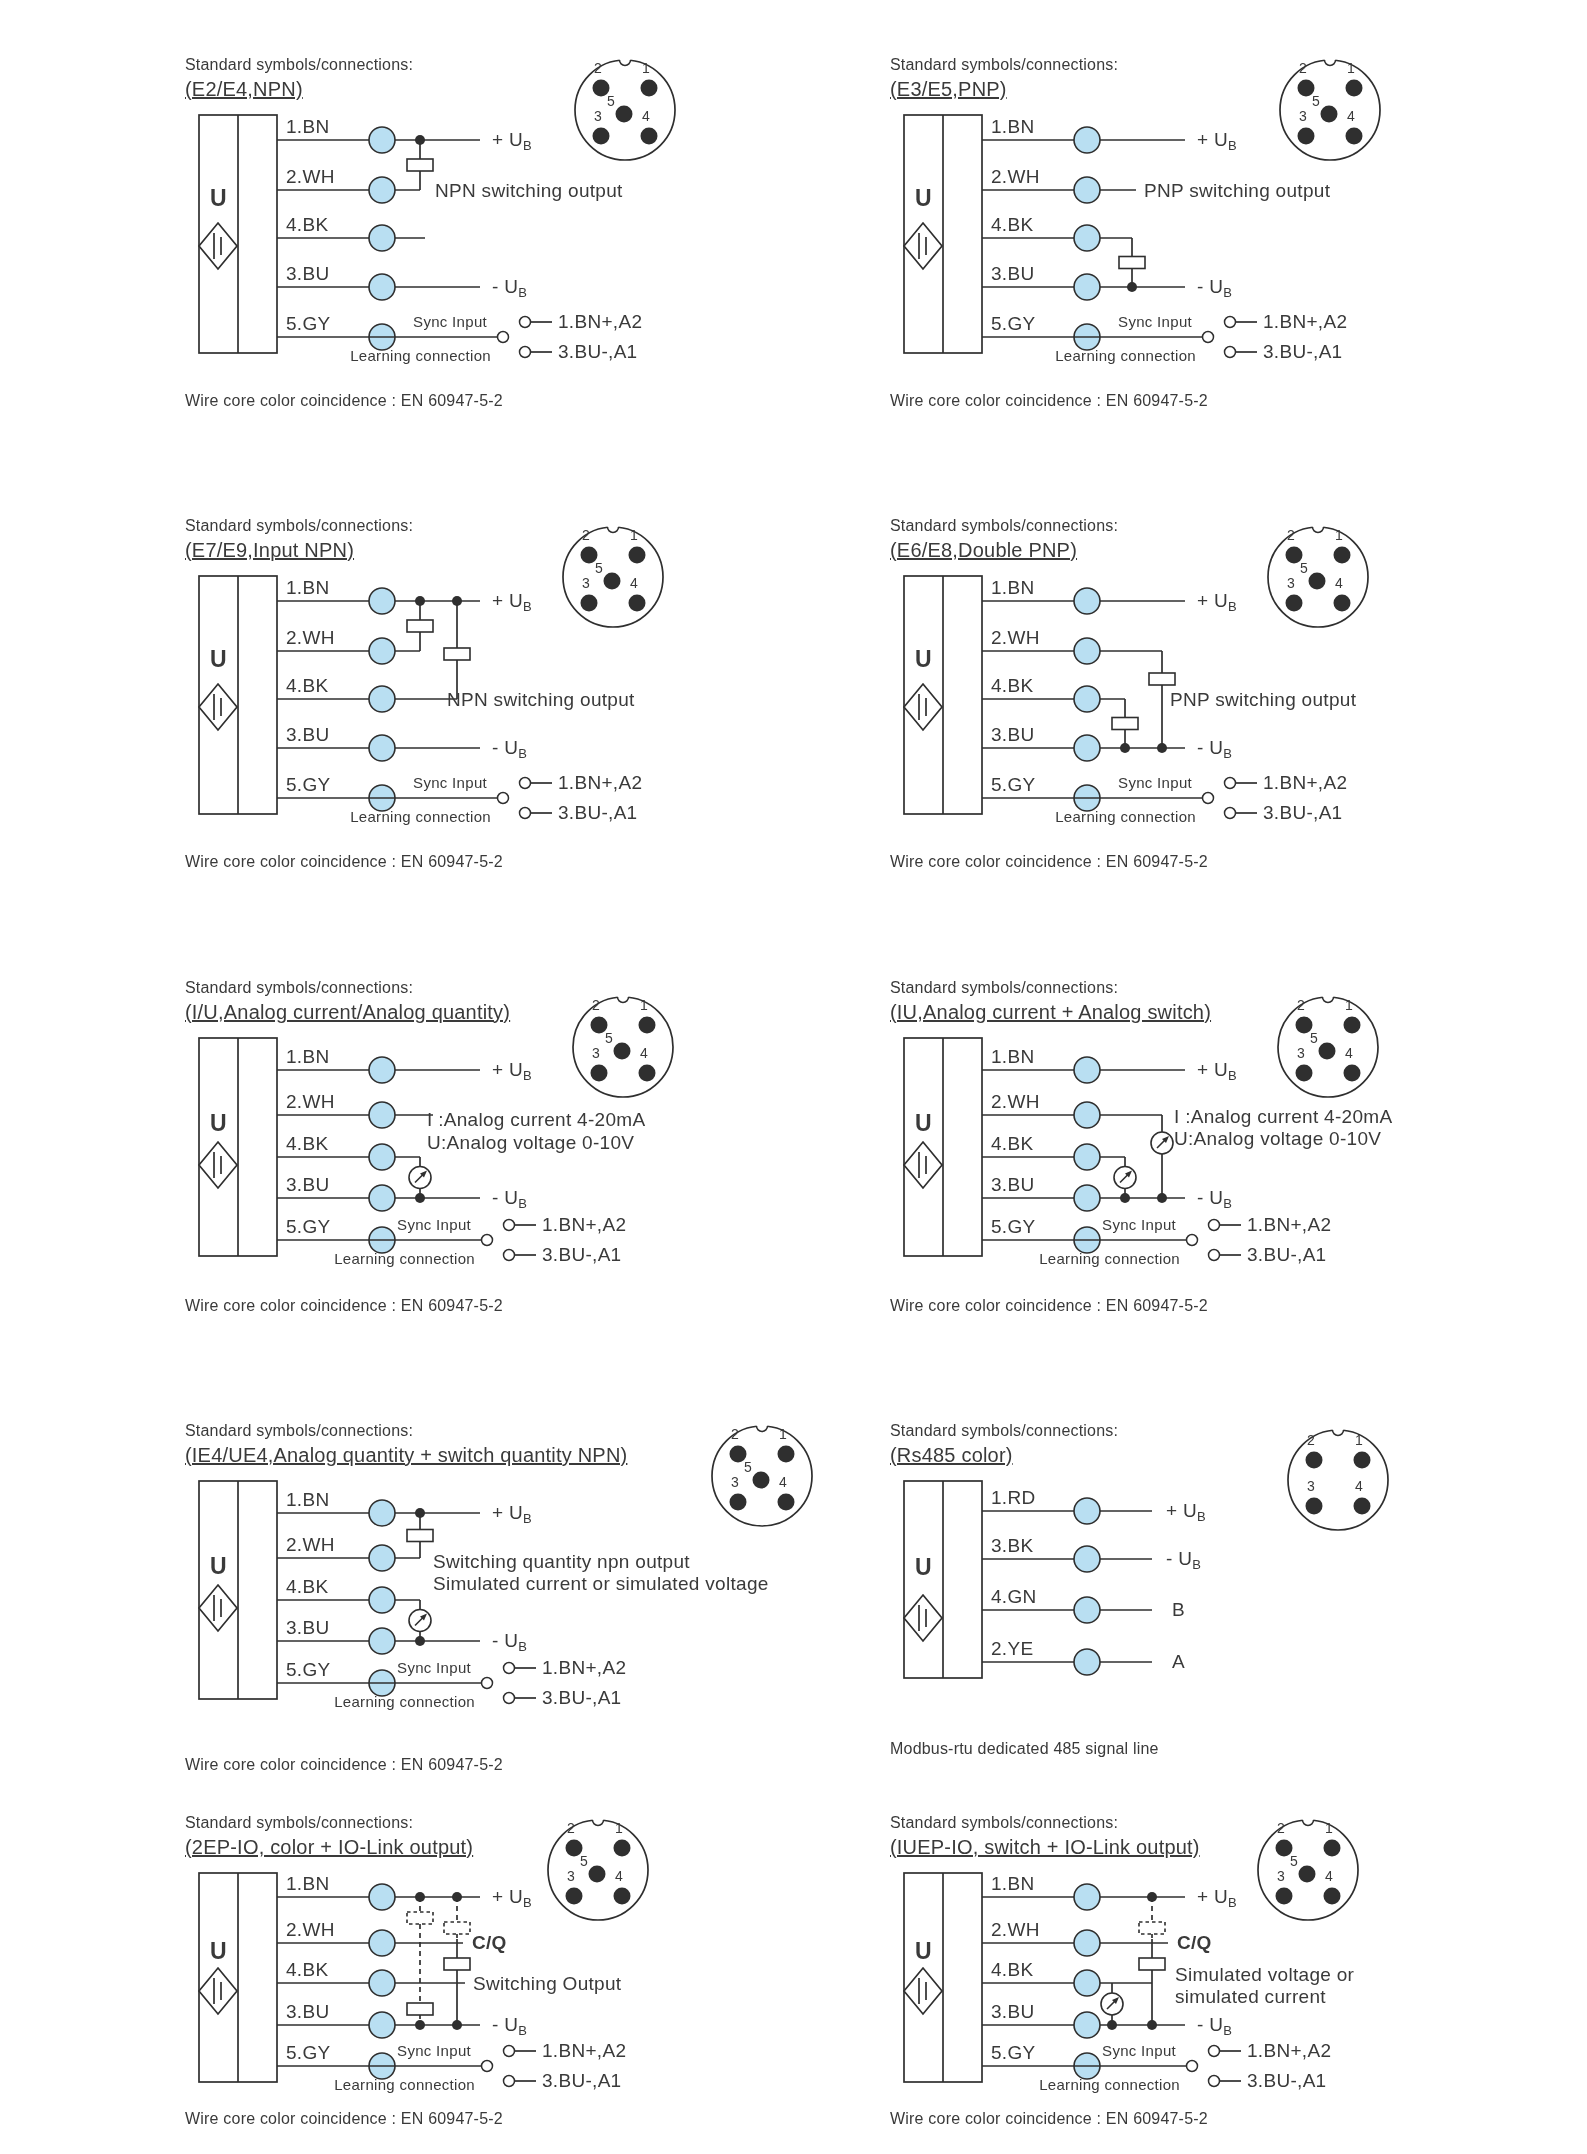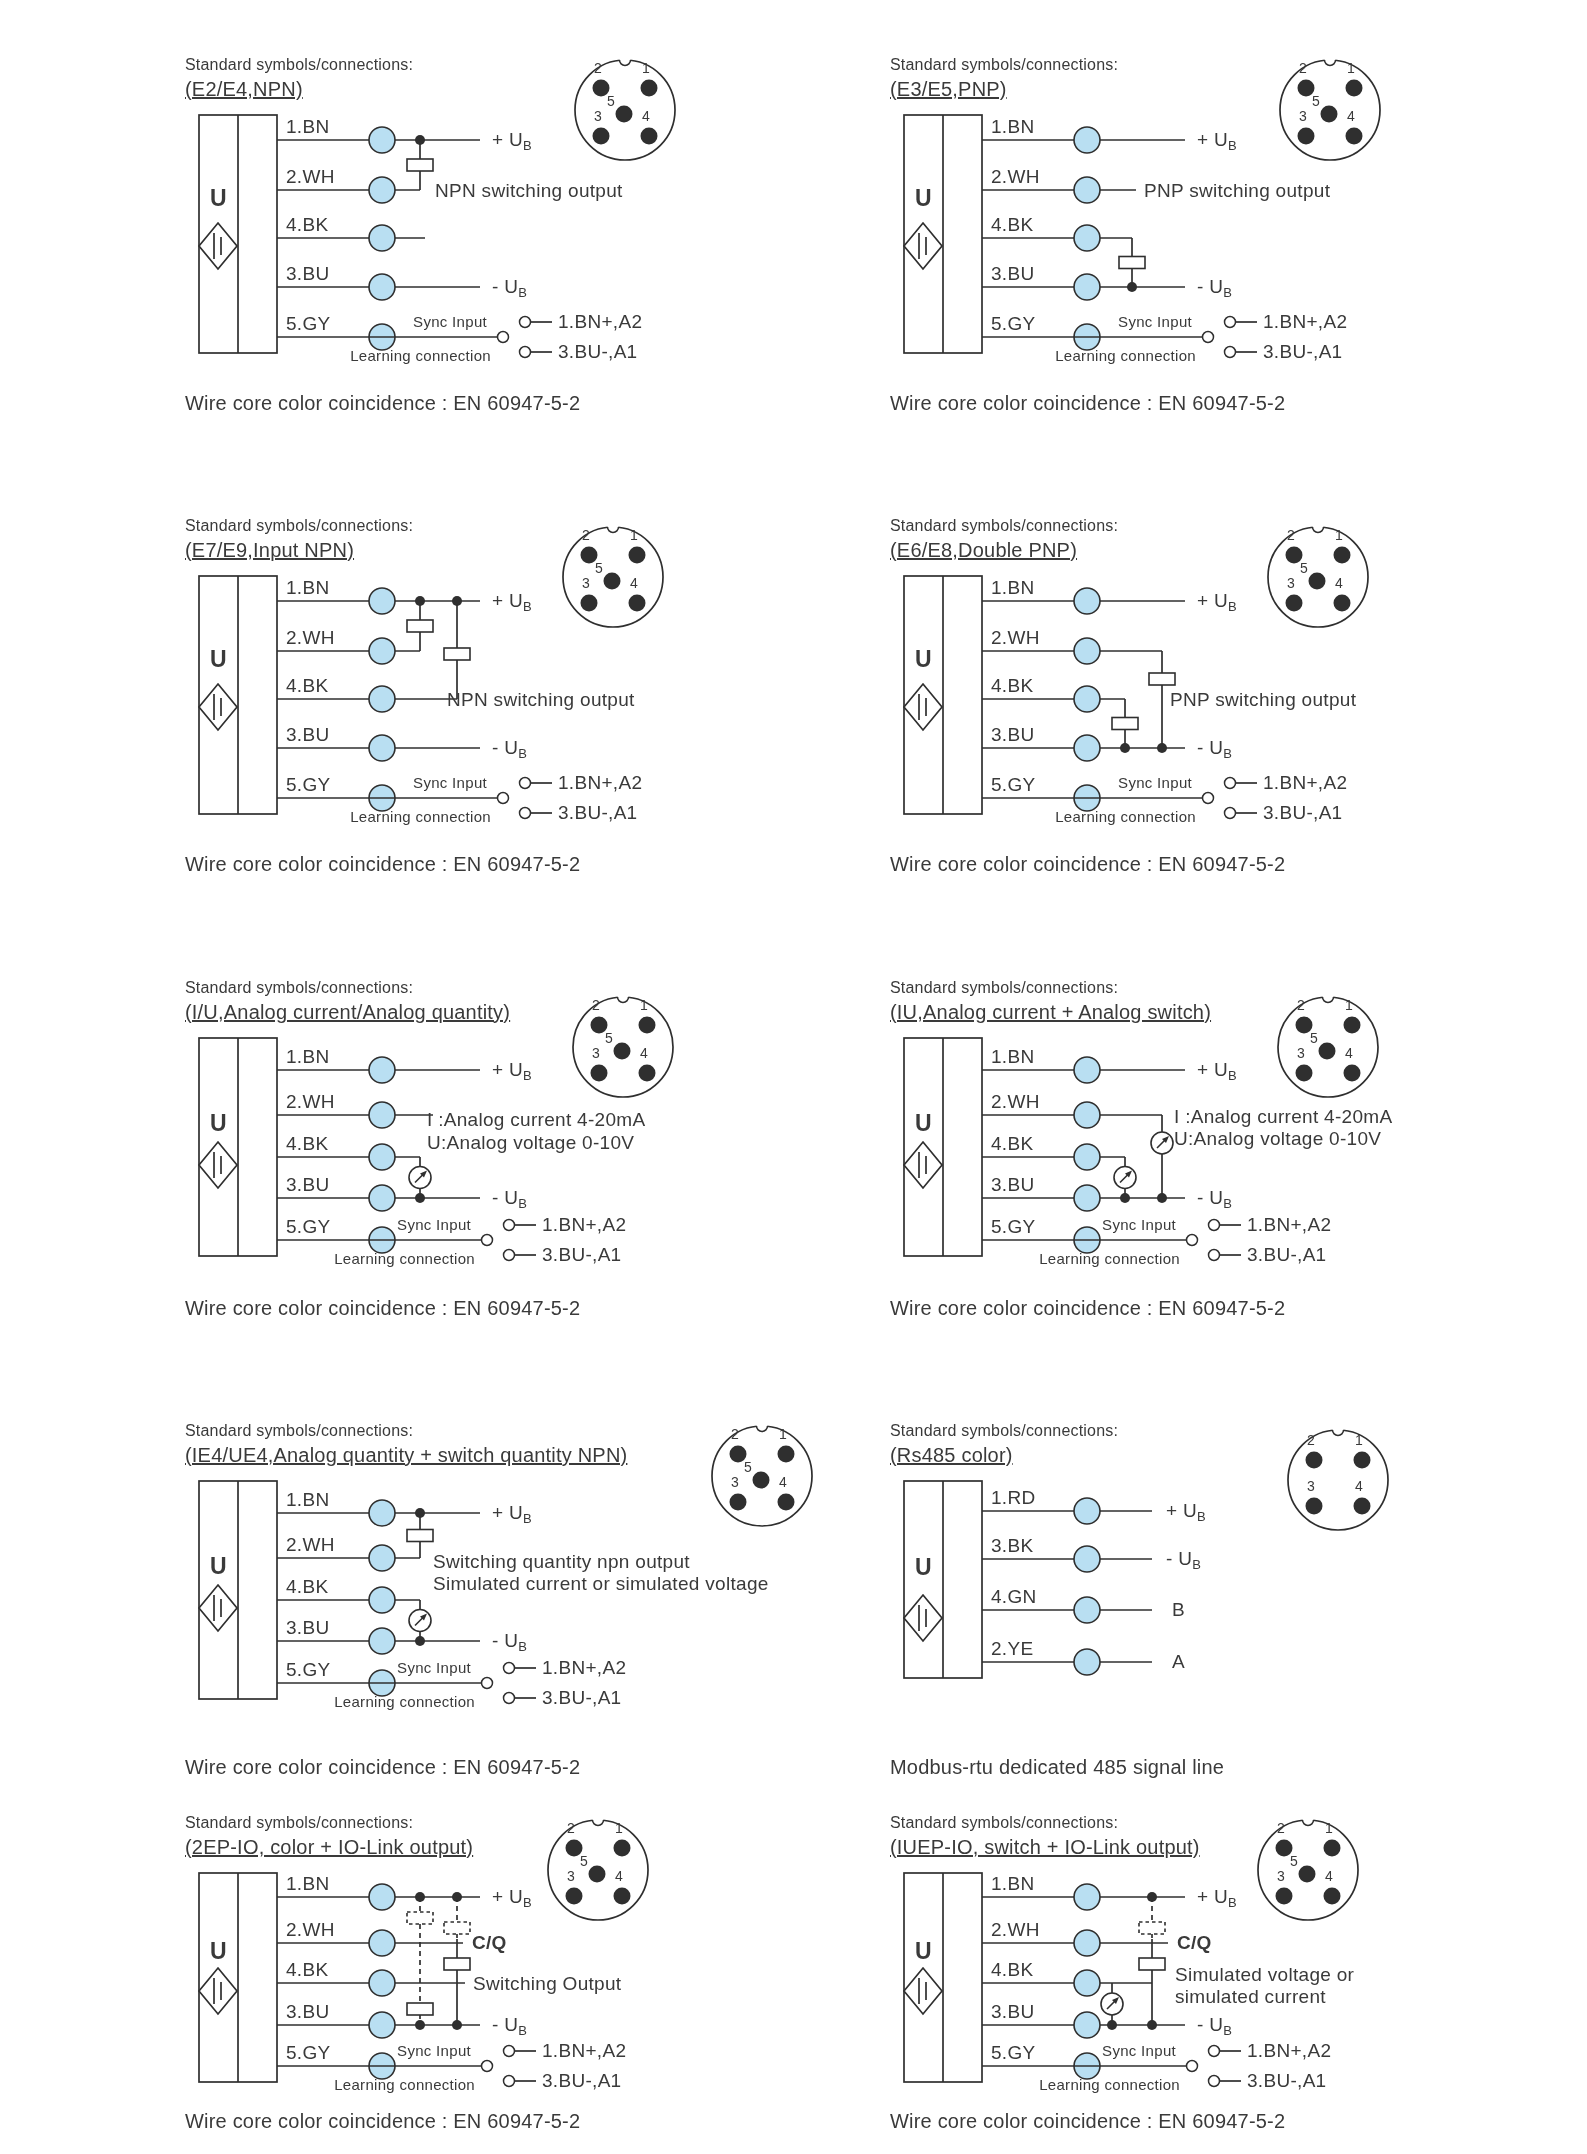--- a/index.html
+++ b/index.html
@@ -2,21 +2,21 @@
 <html><head>
 <meta charset="utf-8">
 <style>
   html,body{margin:0;padding:0;background:#fff;}
   .page{position:relative;width:1587px;height:2154px;background:#ffffff;
         font-family:"Liberation Sans",sans-serif;color:#3a3a3a;overflow:hidden;}
   .block{position:absolute;width:712px;height:382px;}
   .block svg{position:absolute;left:0;top:0;}
   .bt{position:absolute;left:0;top:0;font-size:16px;line-height:25px;letter-spacing:.2px;white-space:nowrap;}
   .bs{position:absolute;left:0;top:25px;font-size:20px;line-height:25px;letter-spacing:.2px;white-space:nowrap;text-decoration:underline;}
-  .bf{position:absolute;left:0;font-size:20px;letter-spacing:.2px;white-space:nowrap;}
+  .bf{position:absolute;left:0;font-size:16px;letter-spacing:.2px;white-space:nowrap;}
   svg text{font-family:"Liberation Sans",sans-serif;letter-spacing:.3px;}
 </style>
 </head>
 <body>
 
 <div class="page" id="page">
     <div class="block" style="left: 185px; top: 52px;">
       <svg width="712" height="336" viewBox="0 0 712 336">
         <g>
           <rect x="14" y="63" width="78" height="238" fill="#fff" stroke="#2f2f2f" stroke-width="1.7"></rect>
@@ -502,21 +502,21 @@
           <circle cx="472" cy="42" r="8.5" fill="#2f2f2f"></circle>
           <text x="469" y="27" font-size="14" fill="#3a3a3a" text-anchor="middle">1</text>
           <circle cx="424" cy="88" r="8.5" fill="#2f2f2f"></circle>
           <text x="421" y="73" font-size="14" fill="#3a3a3a" text-anchor="middle">3</text>
           <circle cx="472" cy="88" r="8.5" fill="#2f2f2f"></circle>
           <text x="469" y="73" font-size="14" fill="#3a3a3a" text-anchor="middle">4</text>
         </g>
       </svg>
       <div class="bt">Standard symbols/connections:</div>
       <div class="bs">(Rs485 color)</div>
-      <div class="bf" style="top: 338px;">Modbus-rtu dedicated 485 signal line</div>
+      <div class="bf" style="top: 322px;">Modbus-rtu dedicated 485 signal line</div>
     </div>
     <div class="block" style="left: 185px; top: 1810px;">
       <svg width="712" height="296" viewBox="0 0 712 296">
         <g>
           <rect x="14" y="63" width="78" height="209" fill="#fff" stroke="#2f2f2f" stroke-width="1.7"></rect>
           <line x1="53" y1="63" x2="53" y2="272" stroke="#2f2f2f" stroke-width="1.7"></line>
           <text x="33.5" y="149" font-size="23" fill="#3a3a3a" text-anchor="middle" font-weight="bold">U</text>
           <polygon points="33,158 52,181 33,204 14,181" fill="none" stroke="#2f2f2f" stroke-width="1.7"></polygon>
           <line x1="29" y1="168" x2="29" y2="194" stroke="#2f2f2f" stroke-width="1.7"></line>
           <line x1="36" y1="172" x2="36" y2="190" stroke="#2f2f2f" stroke-width="1.7"></line>

